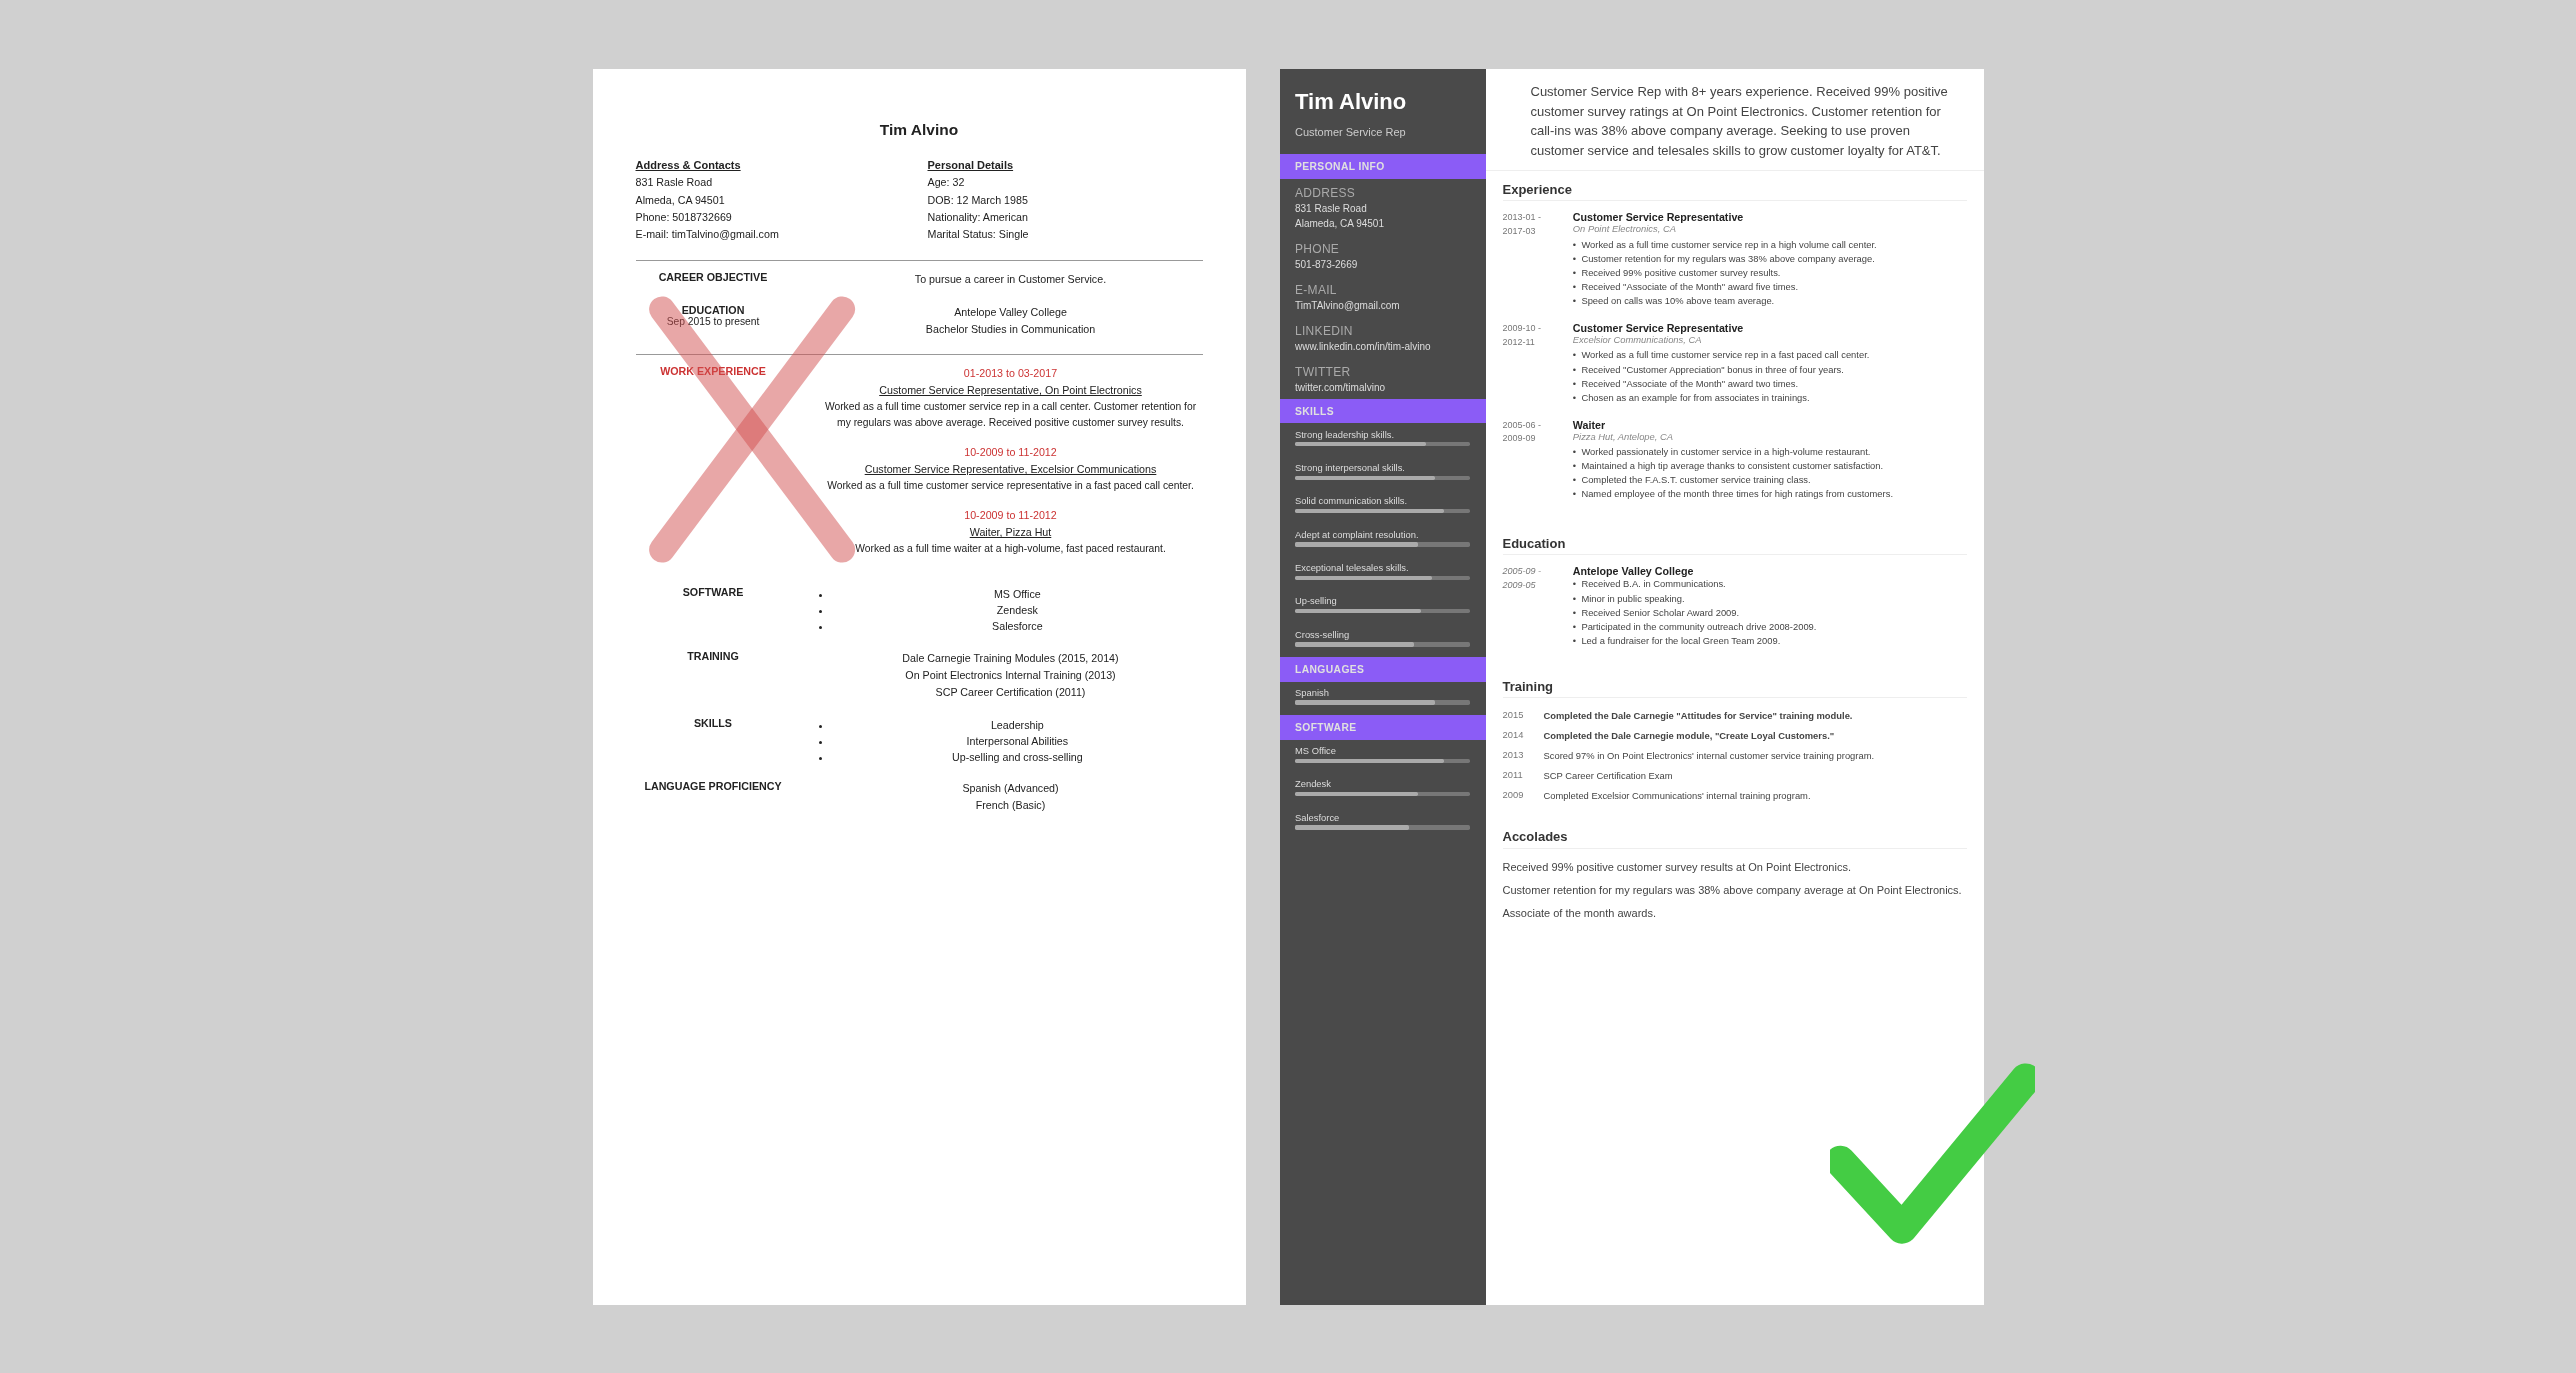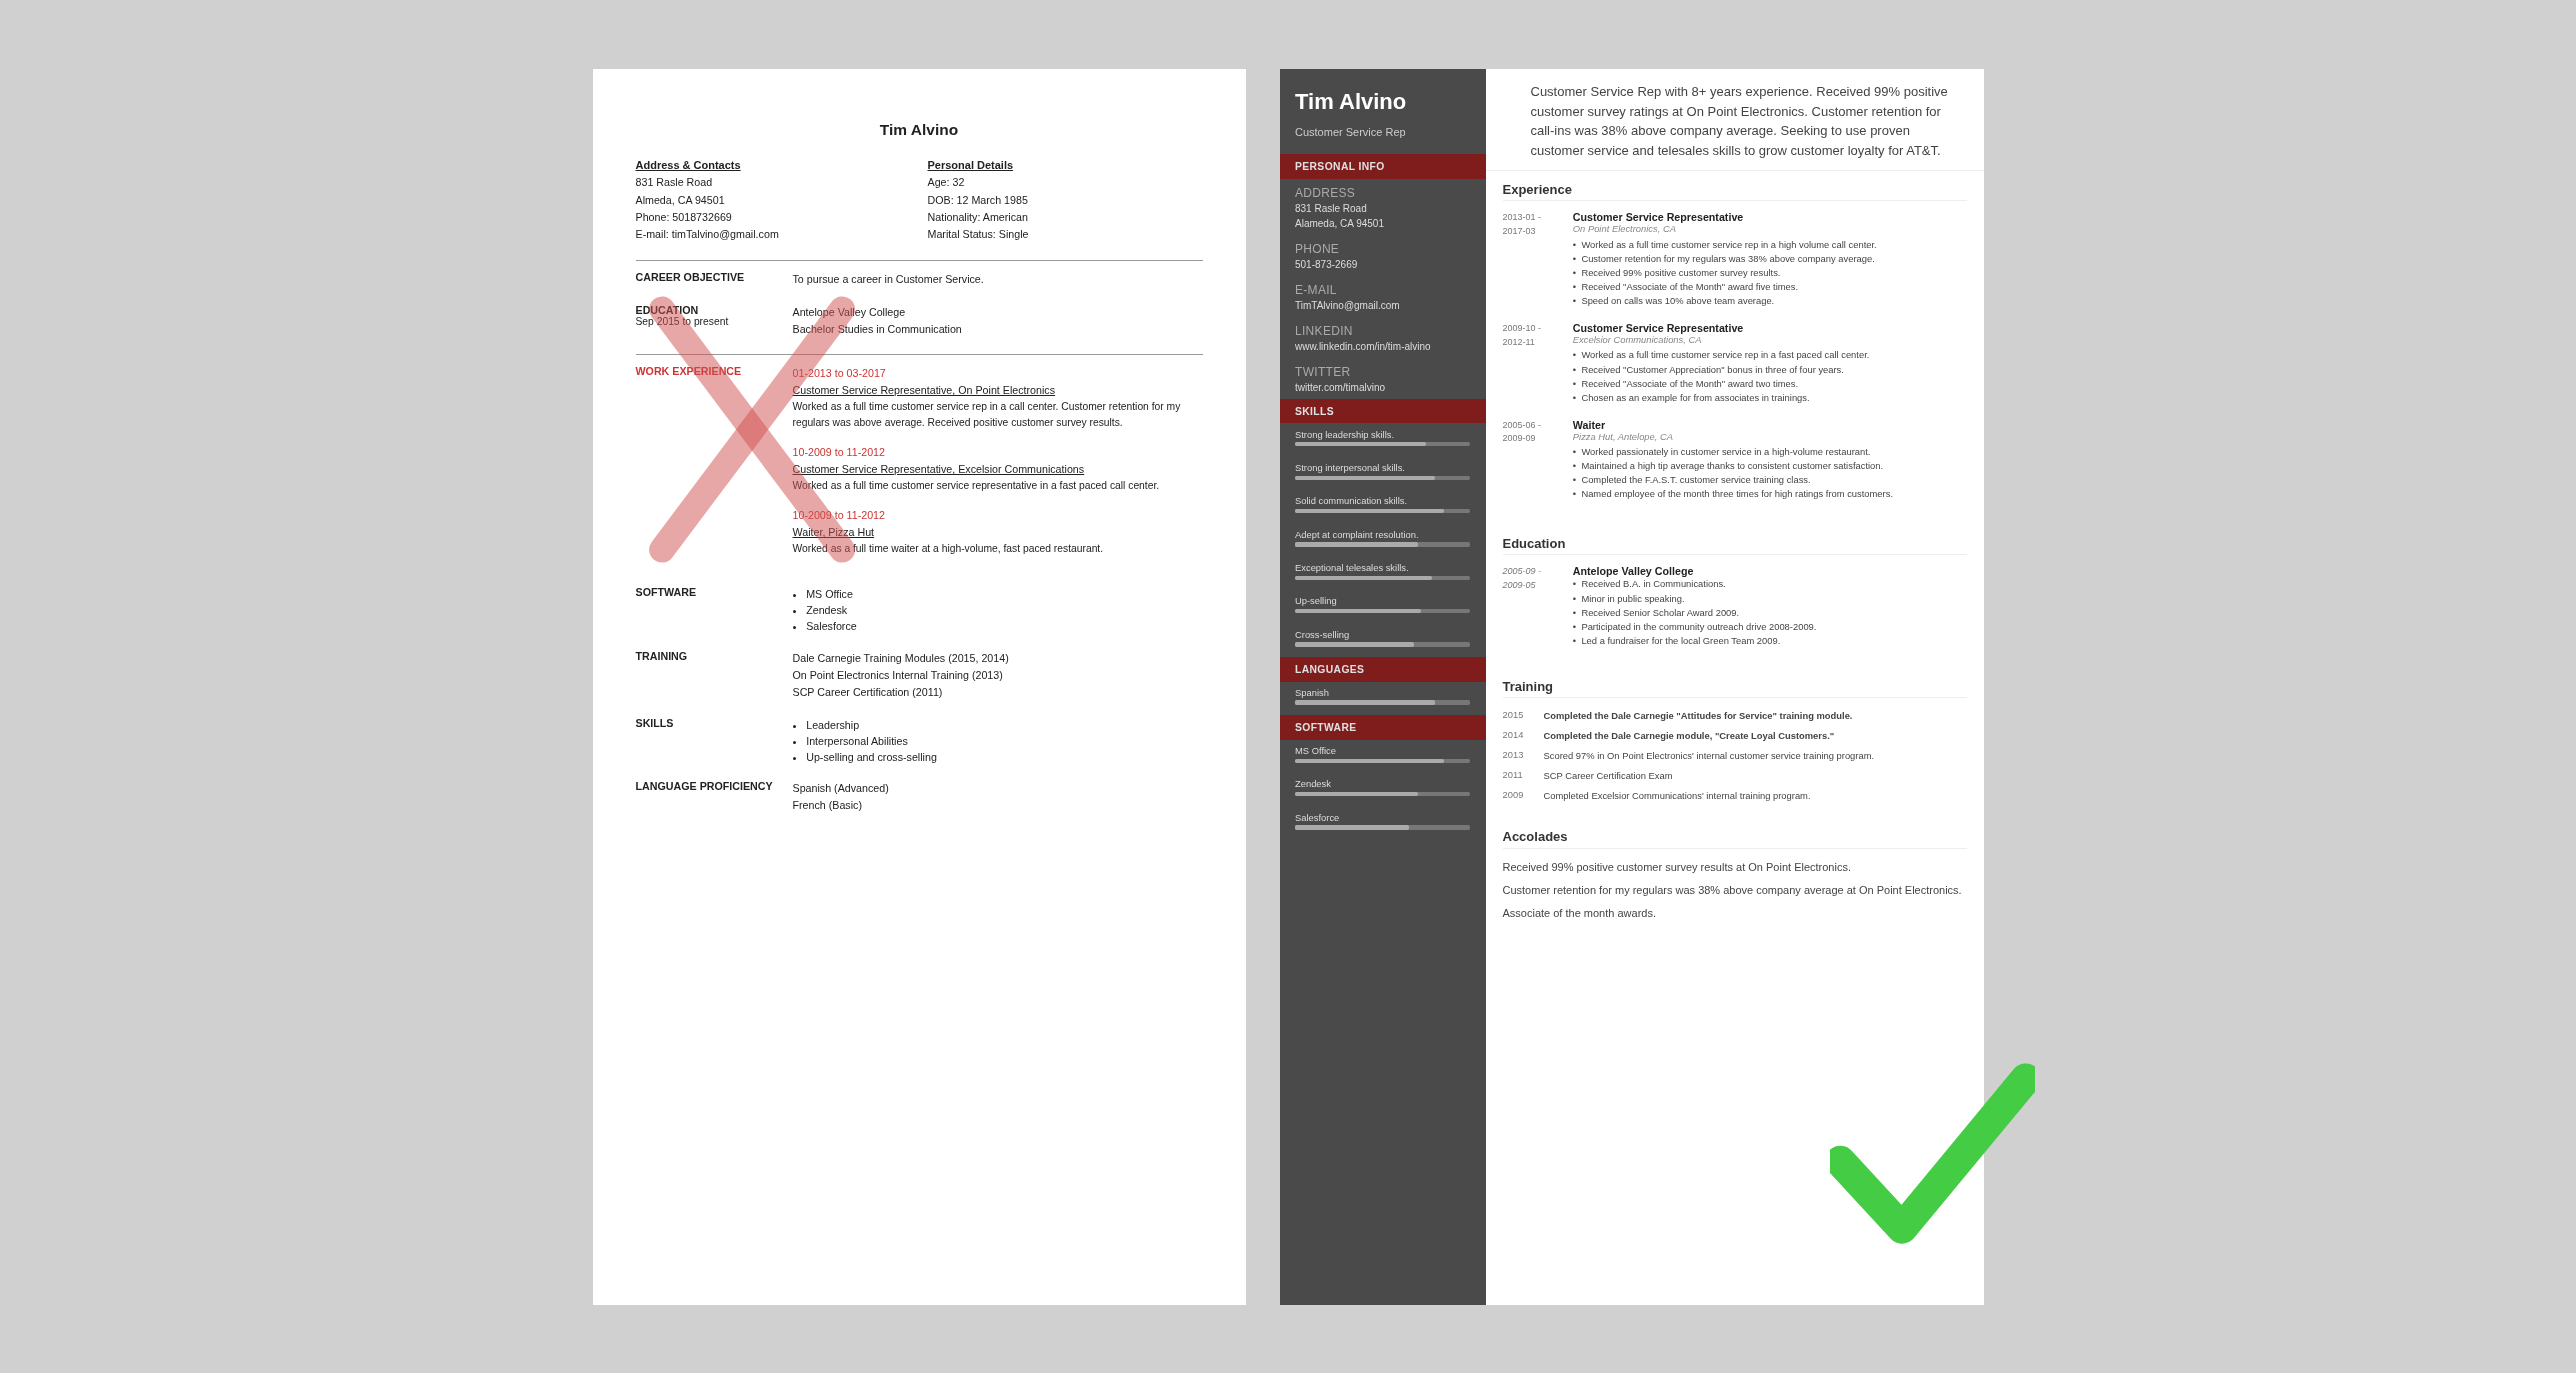--- a/index.html
+++ b/index.html
@@ -55,22 +55,23 @@
     }
 
     .divider {
       border: none;
       border-top: 0.9px solid #999;
       margin: 10.3px 0;
     }
 
     .resume-bad .section-row {
       display: flex;
-      gap: 2px;
+      gap: 28px;
       margin-bottom: 15.5px;
+      text-align: center;
     }
 
     .resume-bad .section-label {
       width: 155px;
       font-weight: bold;
       font-size: 10.7px;
       flex-shrink: 0;
     }
 
     .resume-bad .section-content {
@@ -139,21 +140,21 @@
       font-size: 11px;
       color: #ccc;
       margin-top: 11px;
     }
 
     .sidebar-section {
       margin-bottom: 0;
     }
 
     .sidebar-section-title {
-      background: #7f1d1d;
+      background: #8b5cf6;
       color: #e0e0e0;
       font-size: 10.3px;
       font-weight: bold;
       padding: 6.9px 15.5px;
       text-transform: uppercase;
       letter-spacing: 0.4px;
     }
 
     .sidebar-item {
       padding: 6.9px 15.5px 3.4px;

